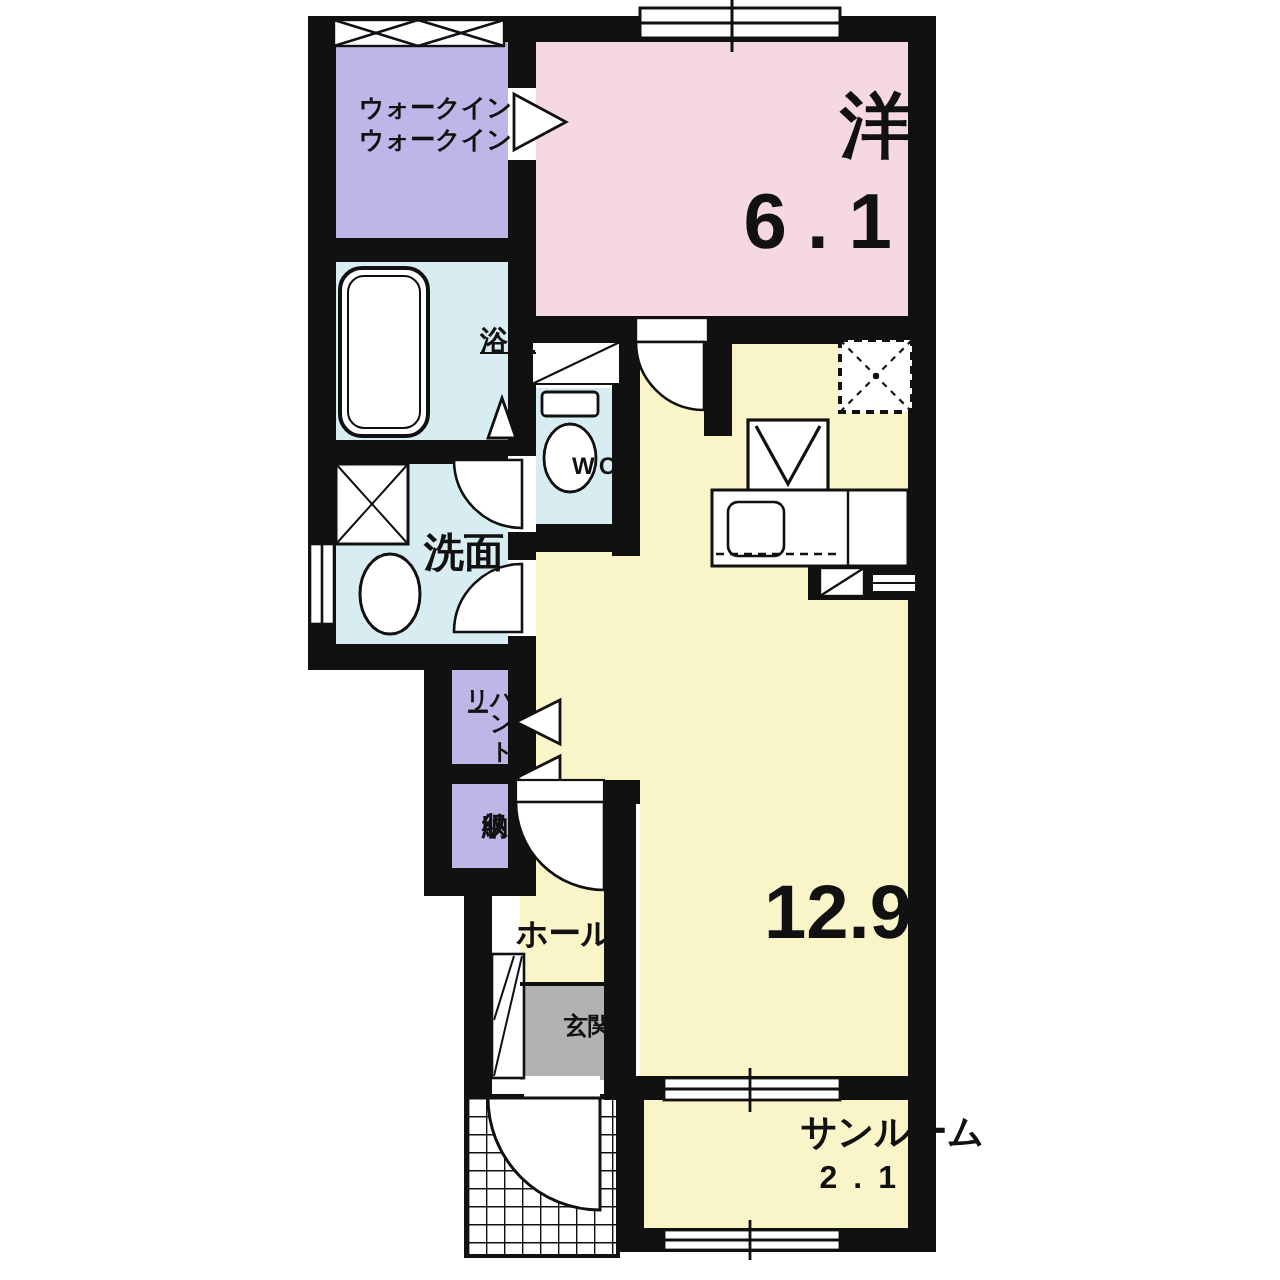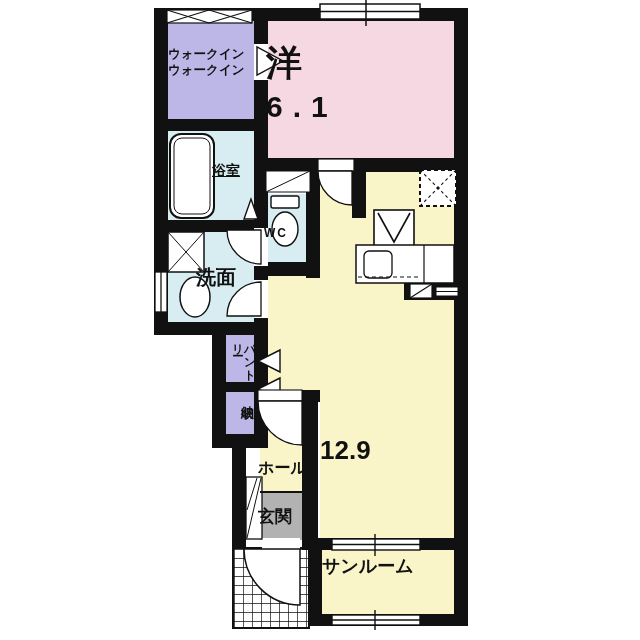--- a/index.html
+++ b/index.html
@@ -11,21 +11,21 @@
     --room_entrance:#b2b2b2;
     --line:#111111;
   }
   html,body{margin:0;padding:0;background:#ffffff;}
   .stage{
     position:relative;width:640px;height:640px;background:#ffffff;overflow:hidden;
     font-family:"Liberation Sans","DejaVu Sans",sans-serif;
   }
   .stage svg{position:absolute;left:0;top:0;}
   .lbl{
-    position:absolute;color:#111;font-weight:bold;text-align:left;
+    position:absolute;color:#111;font-weight:bold;text-align:right;
     white-space:nowrap;line-height:1.25;
   }
   .lbl.v{
     white-space:normal;
     writing-mode:vertical-rl;text-orientation:upright;line-height:1.05;
     text-align:left;
   }
 </style>
 </head>
 <body>
@@ -203,32 +203,33 @@
     <line x1="260" y1="492" x2="306" y2="492" stroke="#111" stroke-width="2"></line>
   </g>
 </svg>
 
 <div class="lbl" style="left:168px;top:47px;width:88px;font-size:12.5px;">
   <div>ウォークイン</div>
   <div>ウォークイン</div>
 </div>
 
 <div class="lbl" style="left:266px;top:40px;width:190px;font-size:36px;">洋</div>
-<div class="lbl" style="left:266px;top:88px;width:190px;font-size:30px;letter-spacing:10px;">6.1</div>
+<div class="lbl" style="left:266px;top:88px;width:190px;font-size:39px;letter-spacing:10px;">6.1</div>
 
 <div class="lbl" style="left:212px;top:162px;width:56px;font-size:14px;text-decoration:underline;">浴室</div>
 
 <div class="lbl" style="left:196px;top:265px;width:56px;font-size:20px;">洗面</div>
 
 <div class="lbl" style="left:264px;top:226px;width:46px;font-size:12px;letter-spacing:2px;">WC</div>
 
 <div class="lbl v" style="left:227px;top:336px;width:29px;height:46px;font-size:11.5px;">パントリー</div>
 
 <div class="lbl v" style="left:230px;top:396px;width:24px;height:40px;font-size:13px;">収納</div>
 
-<div class="lbl" style="left:320px;top:434px;width:136px;font-size:26px;">12.9</div>
+<div class="lbl" style="left:320px;top:434px;width:136px;font-size:38px;">12.9</div>
 
 <div class="lbl" style="left:258px;top:458px;width:48px;font-size:16px;">ホール</div>
 
-<div class="lbl" style="left:258px;top:506px;width:48px;font-size:17px;">玄関</div>
-
-<div class="lbl" style="left:322px;top:555px;width:134px;font-size:18px;">サンルーム</div>
+<div class="lbl" style="left:258px;top:506px;width:48px;font-size:12px;">玄関</div>
+
+<div class="lbl" style="left:322px;top:555px;width:134px;font-size:18px;padding-left:36px;">サンルーム</div>
+<div class="lbl" style="left:322px;top:580px;width:134px;font-size:16px;letter-spacing:8px;">2.1</div>
 </div>
 
 </body></html>

